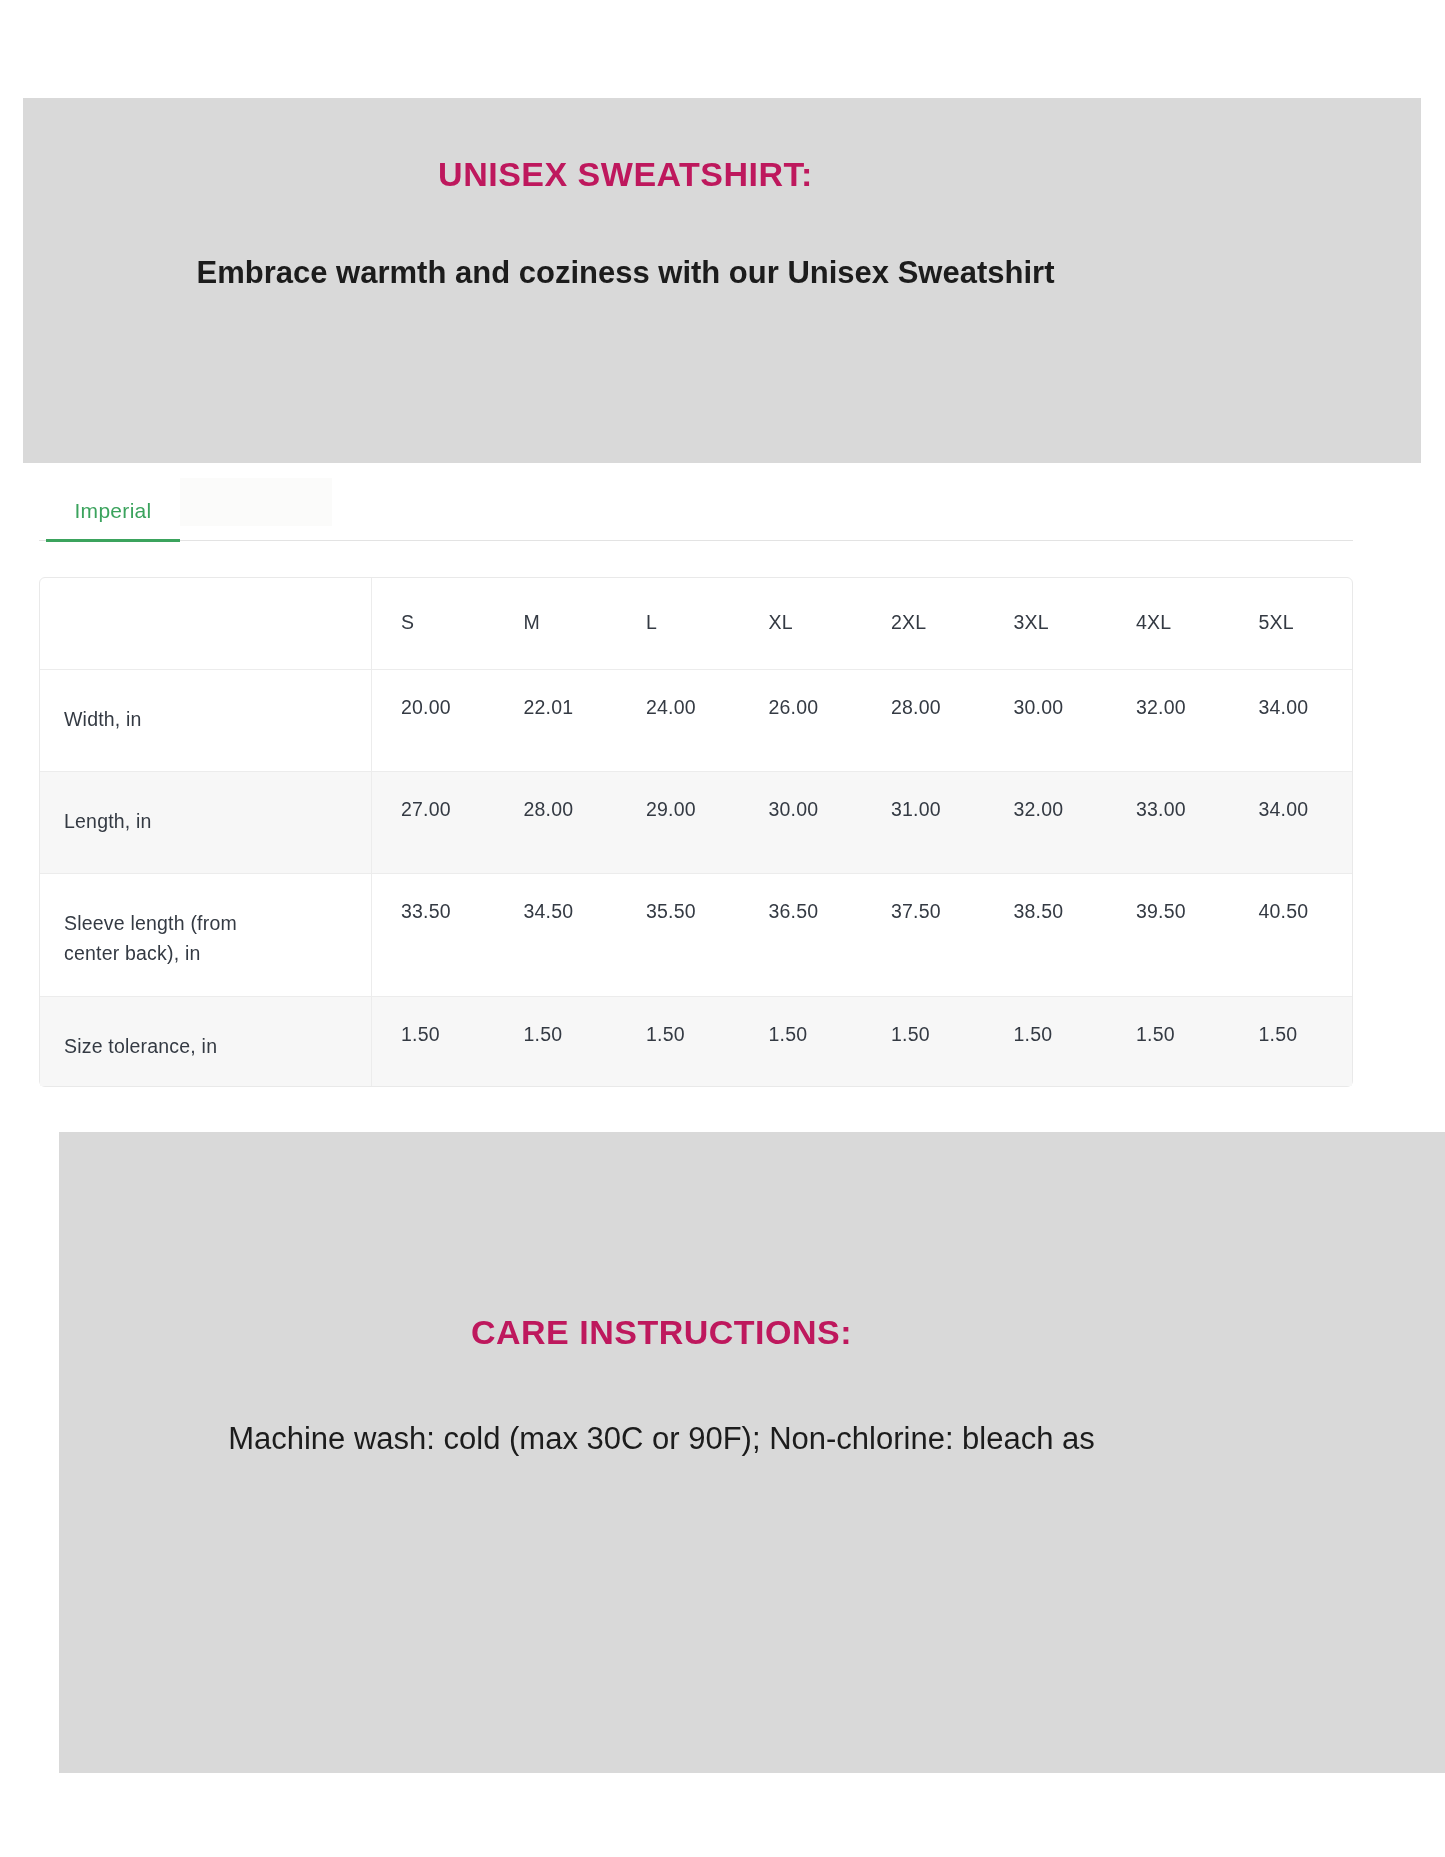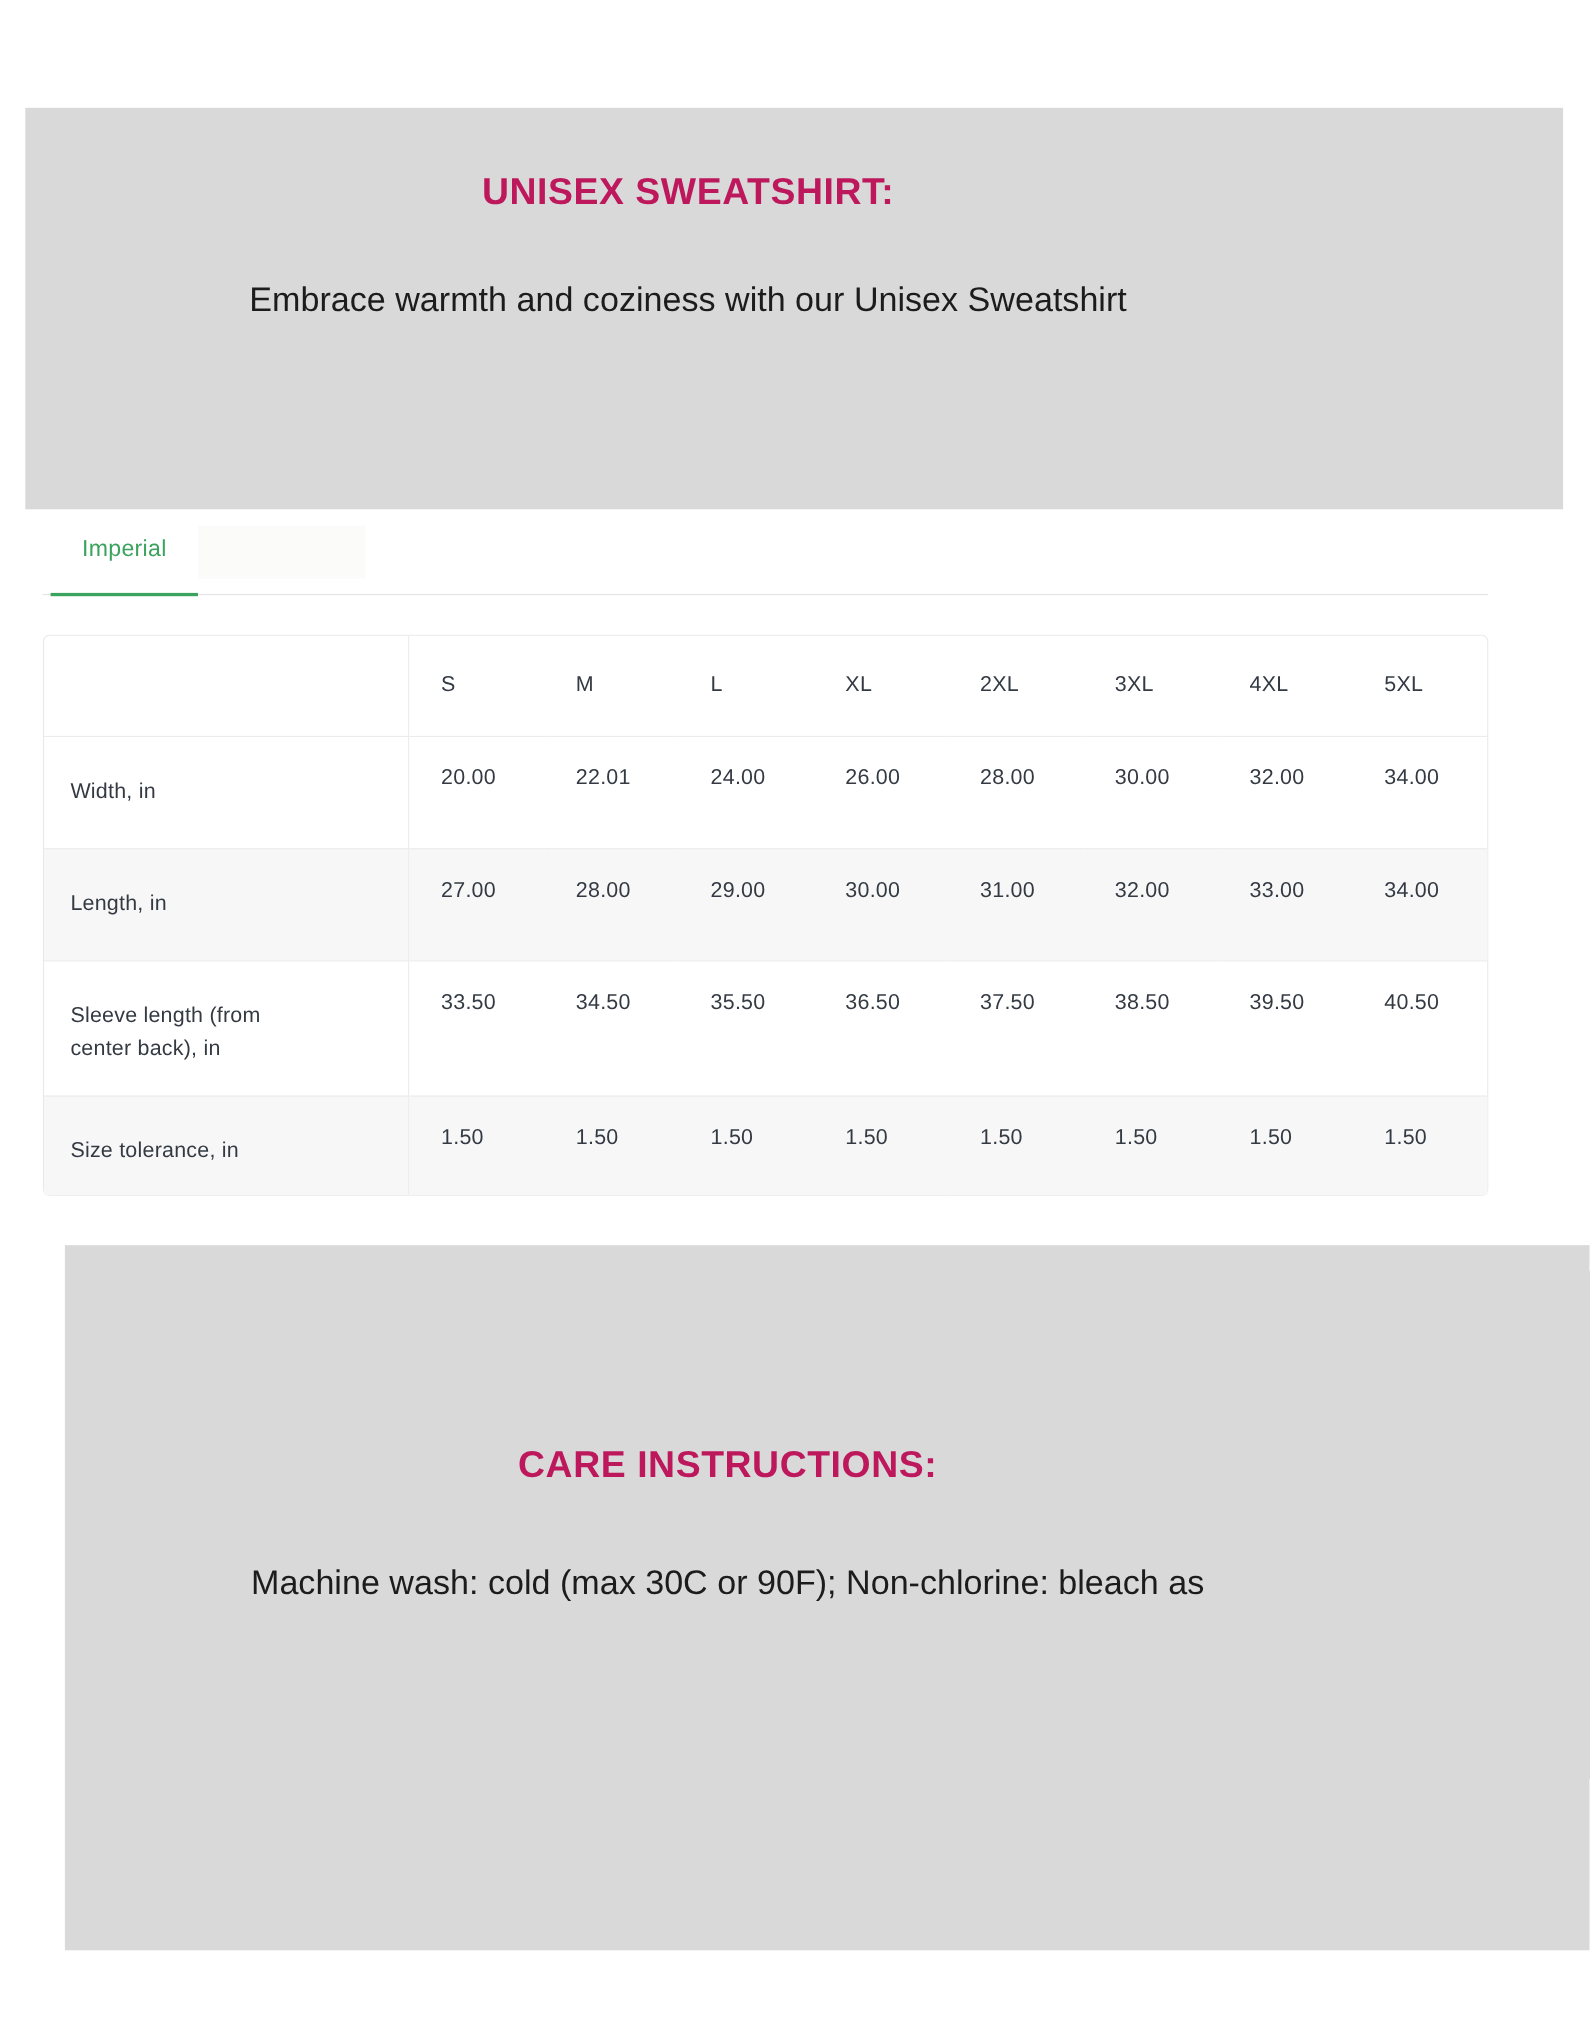--- a/index.html
+++ b/index.html
@@ -33,42 +33,42 @@
     letter-spacing: 0.5px;
     color: #be185d;
   }
   .panel-text {
     font-size: 31px;
     font-weight: 400;
     color: #1c1c1c;
     line-height: 53px;
   }
   .pos-top-title    { top: 57px; }
-  .pos-top-subtitle { top: 148px; }
+  .pos-top-subtitle { top: 148px; font-weight: bold; }
   .pos-care-title   { top: 181px; }
   .pos-care-body    { top: 280px; }
   .care-body-line { display: block; }
 
   
   .tabs {
     position: absolute;
     left: 39px;
     top: 480px;
     width: 1314px;
     height: 60px;
     border-bottom: 1px solid #e3e3e3;
     display: flex;
     align-items: flex-end;
   }
   .tab-imperial {
     box-sizing: border-box;
     width: 134px;
     margin-left: 7px;
     margin-bottom: -2px;
-    padding-bottom: 28px;
+    padding-bottom: 16px;
     text-align: center;
     font-size: 21px;
     letter-spacing: 0.3px;
     color: #3ba35d;
     border-bottom: 3px solid #3ba35d;
     cursor: pointer;
   }
   .tab-ghost {
     position: absolute;
     left: 141px;

